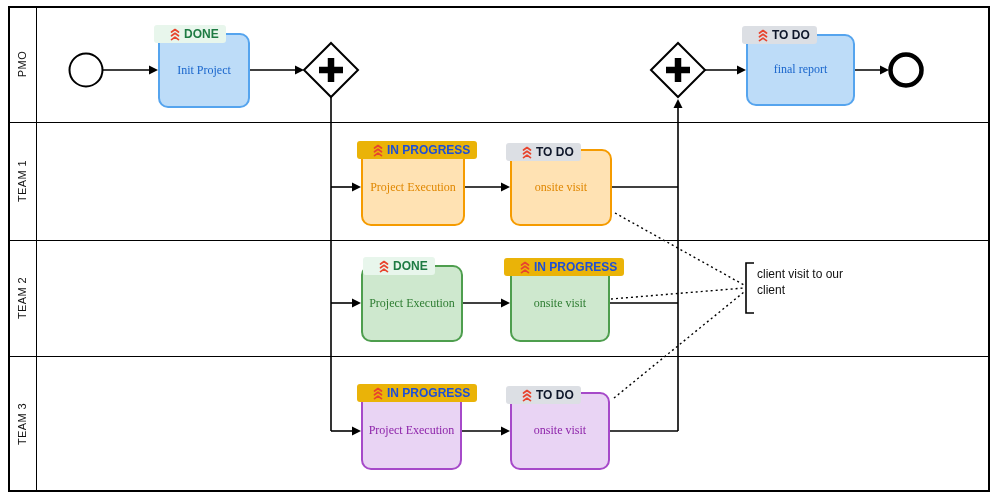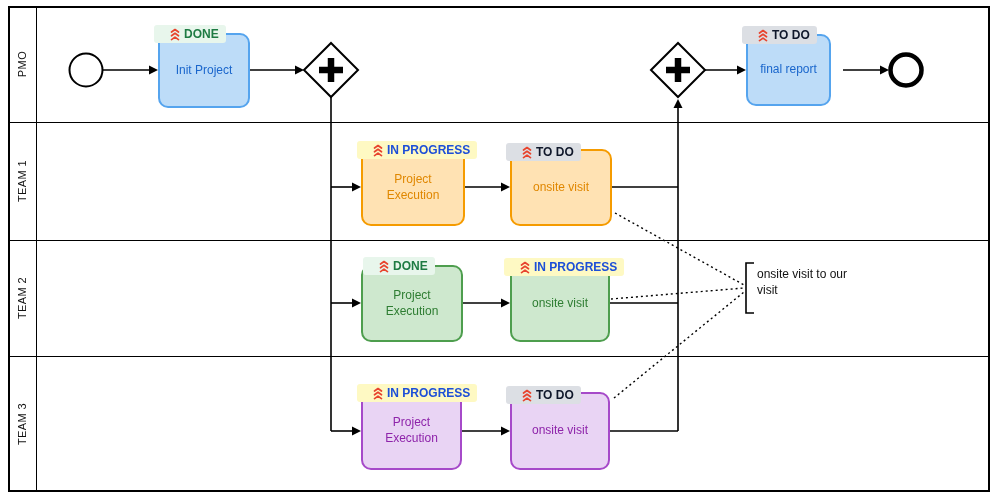--- a/index.html
+++ b/index.html
@@ -8,30 +8,30 @@
   
   .pool{position:absolute;left:8px;top:6px;width:982px;height:486px;border:2px solid #000;box-sizing:border-box;}
   .label-col{position:absolute;left:8px;top:6px;width:29px;height:486px;border-right:1.5px solid #000;box-sizing:border-box;}
   .lane-divider{position:absolute;left:8px;width:982px;height:0;border-top:1.5px solid #000;}
   .lane-label{position:absolute;left:8px;width:29px;display:flex;align-items:center;justify-content:center;}
   .lane-label span{transform:rotate(-90deg);white-space:nowrap;font-size:11px;color:#111;letter-spacing:.4px;}
   
   svg.overlay{position:absolute;left:0;top:0;z-index:1;}
   
   .task{position:absolute;z-index:2;border-radius:10px;border:2px solid;display:flex;align-items:center;
-        justify-content:center;text-align:center;font-size:12px;line-height:1.3;padding:4px;box-sizing:border-box;}
+        justify-content:center;text-align:center;font-size:12px;line-height:1.3;padding:4px;box-sizing:border-box;font-family:Liberation Serif, serif;}
   .task.blue  {background:#BDDCF8;border-color:#55A4EE;color:#1A66CC;}
   .task.orange{background:#FFE2B3;border-color:#F59B00;color:#E08700;}
   .task.green {background:#CEE8CE;border-color:#4E9E4E;color:#2E7D32;}
   .task.purple{background:#E9D4F4;border-color:#A64AC9;color:#8E24AA;}
   
   .badge{position:absolute;z-index:3;display:inline-flex;align-items:center;gap:4px;font-weight:bold;
          font-size:12px;padding:2px 7px 2px 16px;border-radius:3px;white-space:nowrap;}
   .badge-done      {background:#E8F6EC;color:#1E7B43;}
-  .badge-inprogress{background:#fef9c3;color:#1D4FD7;}
+  .badge-inprogress{background:#eab308;color:#1D4FD7;}
   .badge-todo      {background:#DCDFE4;color:#0f172a;}
   .badge .chev{display:inline-flex;align-items:center;}
   
   .annotation-text{position:absolute;left:757px;top:267px;width:92px;z-index:2;font-size:12px;
                    line-height:1.3;color:#111;}
 </style>
 </head>
 <body>
 
 <div id="stage">
@@ -110,21 +110,21 @@
       <line x1="611" y1="299" x2="744" y2="288"></line>
       <line x1="614" y1="398" x2="744" y2="292"></line>
     </g>
 
     <path d="M754 263 L746 263 L746 313 L754 313" fill="none" stroke="#000" stroke-width="1.6"></path>
   </svg>
 
   <div class="task blue" style="left:158px;top:33px;width:92px;height:75px;">
       <span>Init Project</span>
     </div>
-  <div class="task blue" style="left:746px;top:34px;width:85px;height:72px;">
+  <div class="task blue" style="left:746px;top:34px;width:109px;height:72px;">
       <span>final report</span>
     </div>
   <div class="task orange" style="left:361px;top:149px;width:104px;height:77px;">
       <span>Project Execution</span>
     </div>
   <div class="task orange" style="left:510px;top:149px;width:102px;height:77px;">
       <span>onsite visit</span>
     </div>
   <div class="task green" style="left:361px;top:265px;width:102px;height:77px;">
       <span>Project Execution</span>
@@ -229,15 +229,15 @@
           <g fill="none" stroke="#E8442E" stroke-width="1.7" stroke-linecap="round" stroke-linejoin="round">
             <path d="M1.5 4 L5 1.5 L8.5 4"></path>
             <path d="M1.5 7.8 L5 5.3 L8.5 7.8"></path>
             <path d="M1.5 11.6 L5 9.1 L8.5 11.6"></path>
           </g>
         </svg>
       </span>
     <span>TO DO</span>
   </div>
 
-  <div class="annotation-text">onsite visit to our visit</div>
+  <div class="annotation-text">client visit to our client</div>
 
 </div>
 
 </body></html>

